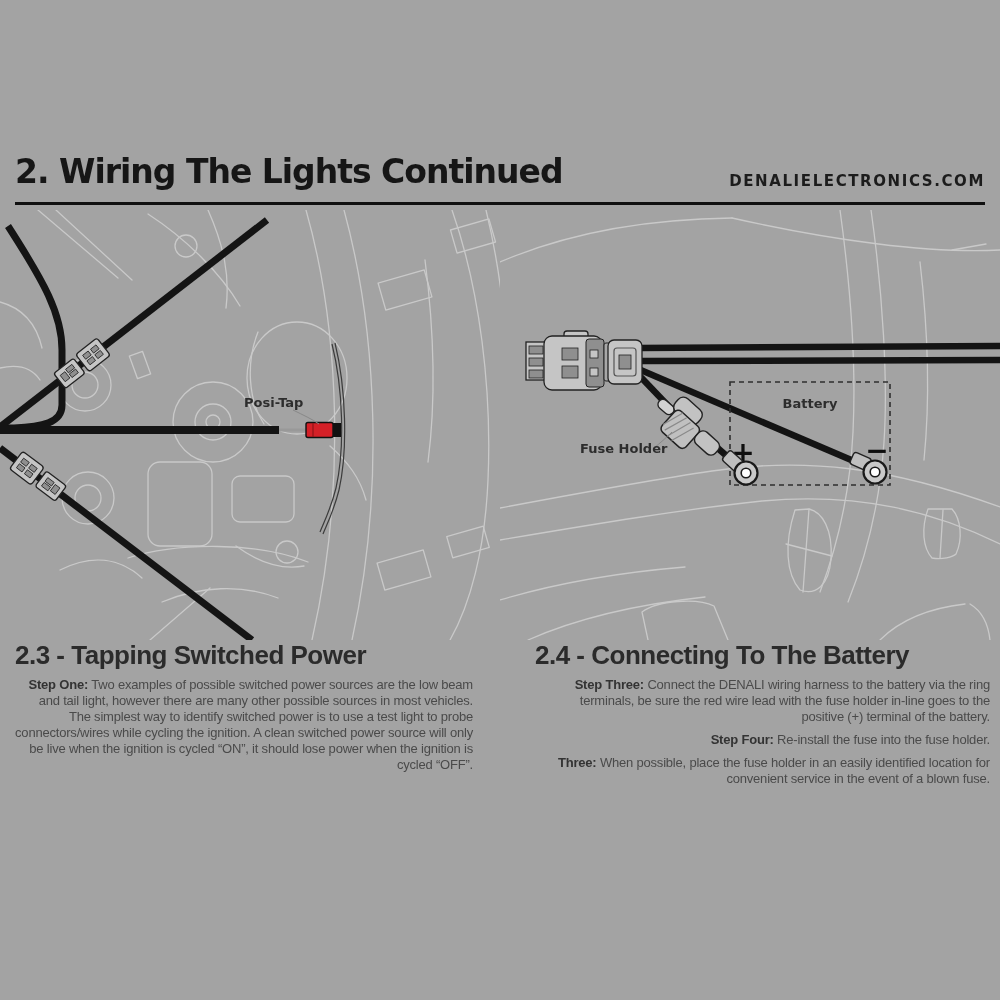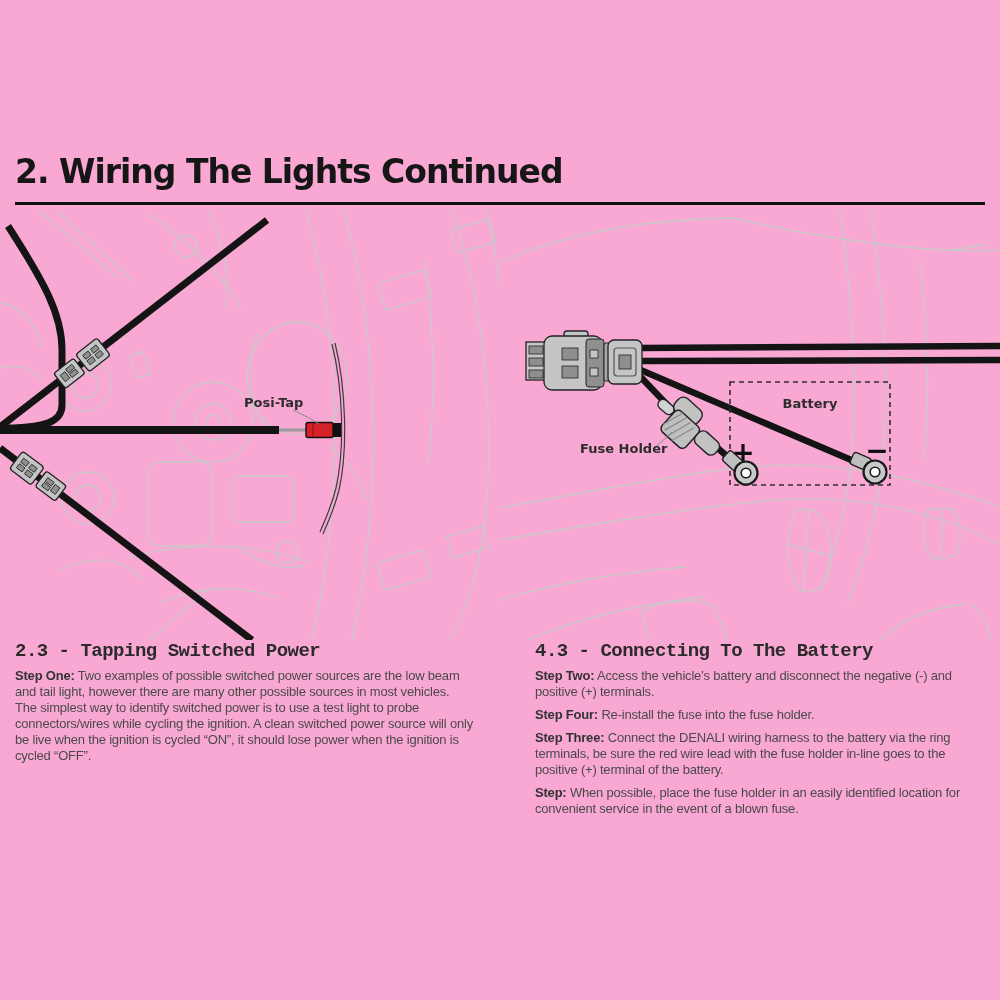--- a/index.html
+++ b/index.html
@@ -1,16 +1,16 @@
 <!DOCTYPE html>
 <html><head>
 <meta charset="utf-8">
 <style>
   html,body{margin:0;padding:0;background:#ffffff;}
-  .page{position:relative;width:1000px;height:1000px;background:#f9a8d4;overflow:hidden;
+  .page{position:relative;width:1000px;height:1000px;background:#a3a3a3;overflow:hidden;
         font-family:"Liberation Sans",sans-serif;}
   
   .title{position:absolute;left:15px;top:152px;margin:0;
          font-family:"DejaVu Sans",sans-serif;font-weight:bold;font-size:33px;
          letter-spacing:-1px;color:#161616;white-space:nowrap;}
   .site{position:absolute;right:15px;top:172px;margin:0;
         font-family:"DejaVu Sans",sans-serif;font-weight:bold;font-size:15px;
         letter-spacing:1.6px;color:#1c1c1c;white-space:nowrap;}
   .rule{position:absolute;left:15px;top:202px;width:970px;height:3px;background:#101010;}
   
@@ -22,31 +22,32 @@
   .cable{stroke:#3c3c3c;stroke-width:1.2;fill:none;}
   .conn{fill:#c5c5c5;stroke:#222;stroke-width:1.3;}
   .conn2{fill:#8f8f8f;stroke:#222;stroke-width:0.8;}
   .lead{stroke:#888;stroke-width:1;fill:none;}
   .dlab{font-family:"DejaVu Sans",sans-serif;font-size:13px;font-weight:bold;fill:#2d2d2d;}
   .dsym{font-family:"DejaVu Sans",sans-serif;font-size:28px;font-weight:bold;fill:#0e0e0e;}
   
   .col{position:absolute;top:640px;}
   .colL{left:15px;width:458px;}
   .colR{left:535px;width:455px;}
-  .col h2{margin:0 0 6px 0;font-family:Liberation Mono, monospace;font-weight:bold;
-          font-size:19px;color:#2b2b2b;letter-spacing:-0.5px;white-space:nowrap;}
-  .step{margin:0 0 7px 0;font-size:13px;line-height:16px;color:#4a4a4a;letter-spacing:-0.2px;}
+  .col h2{margin:0 0 6px 0;font-family:Liberation Sans, sans-serif;font-weight:bold;
+          font-size:26px;color:#2b2b2b;letter-spacing:-0.5px;white-space:nowrap;}
+  .step{margin:0 0 7px 0;font-size:13px;line-height:16px;color:#4a4a4a;letter-spacing:-0.2px;text-align:right;}
   .step b{color:#333;}
 </style>
 </head>
 <body>
 
 <div class="page">
 
   <h1 class="title">2. Wiring The Lights Continued</h1>
+  <div class="site">DENALIELECTRONICS.COM</div>
   <div class="rule"></div>
 
   <svg class="diagL" viewBox="0 0 500 430" width="500" height="430">
     <defs>
       <g id="cpair">
         <rect class="conn" x="-30" y="-11" width="27" height="22" rx="3"></rect>
         <rect class="conn2" x="-25" y="-6" width="7" height="5"></rect>
         <rect class="conn2" x="-25" y="1" width="7" height="5"></rect>
         <rect class="conn2" x="-15" y="-6" width="7" height="5"></rect>
         <rect class="conn2" x="-15" y="1" width="7" height="5"></rect>
@@ -214,20 +215,19 @@
     <path class="lead" d="M 154,238 C 160,233 166,228 172,222"></path>
     <text class="dlab" x="80" y="243">Fuse Holder</text>
   </svg>
 
   <div class="col colL">
     <h2>2.3 - Tapping Switched Power</h2>
     <p class="step"><b>Step One:</b> <span>Two examples of possible switched power sources are the low beam and tail light, however there are many other possible sources in most vehicles. The simplest way to identify switched power is to use a test light to probe connectors/wires while cycling the ignition. A clean switched power source will only be live when the ignition is cycled “ON”, it should lose power when the ignition is cycled “OFF”.</span></p>
   </div>
 
   <div class="col colR">
-    <h2>4.3 - Connecting To The Battery</h2>
-    <p class="step"><b>Step Two:</b> <span>Access the vehicle’s battery and disconnect the negative (-) and positive (+) terminals.</span></p>
+    <h2>2.4 - Connecting To The Battery</h2>
+    <p class="step"><b>Step Three:</b> <span>Connect the DENALI wiring harness to the battery via the ring terminals, be sure the red wire lead with the fuse holder in-line goes to the positive (+) terminal of the battery.</span></p>
     <p class="step"><b>Step Four:</b> <span>Re-install the fuse into the fuse holder.</span></p>
-    <p class="step"><b>Step Three:</b> <span>Connect the DENALI wiring harness to the battery via the ring terminals, be sure the red wire lead with the fuse holder in-line goes to the positive (+) terminal of the battery.</span></p>
-    <p class="step"><b>Step:</b> <span>When possible, place the fuse holder in an easily identified location for convenient service in the event of a blown fuse.</span></p>
+    <p class="step"><b>Three:</b> <span>When possible, place the fuse holder in an easily identified location for convenient service in the event of a blown fuse.</span></p>
   </div>
 
 </div>
 
 </body></html>

